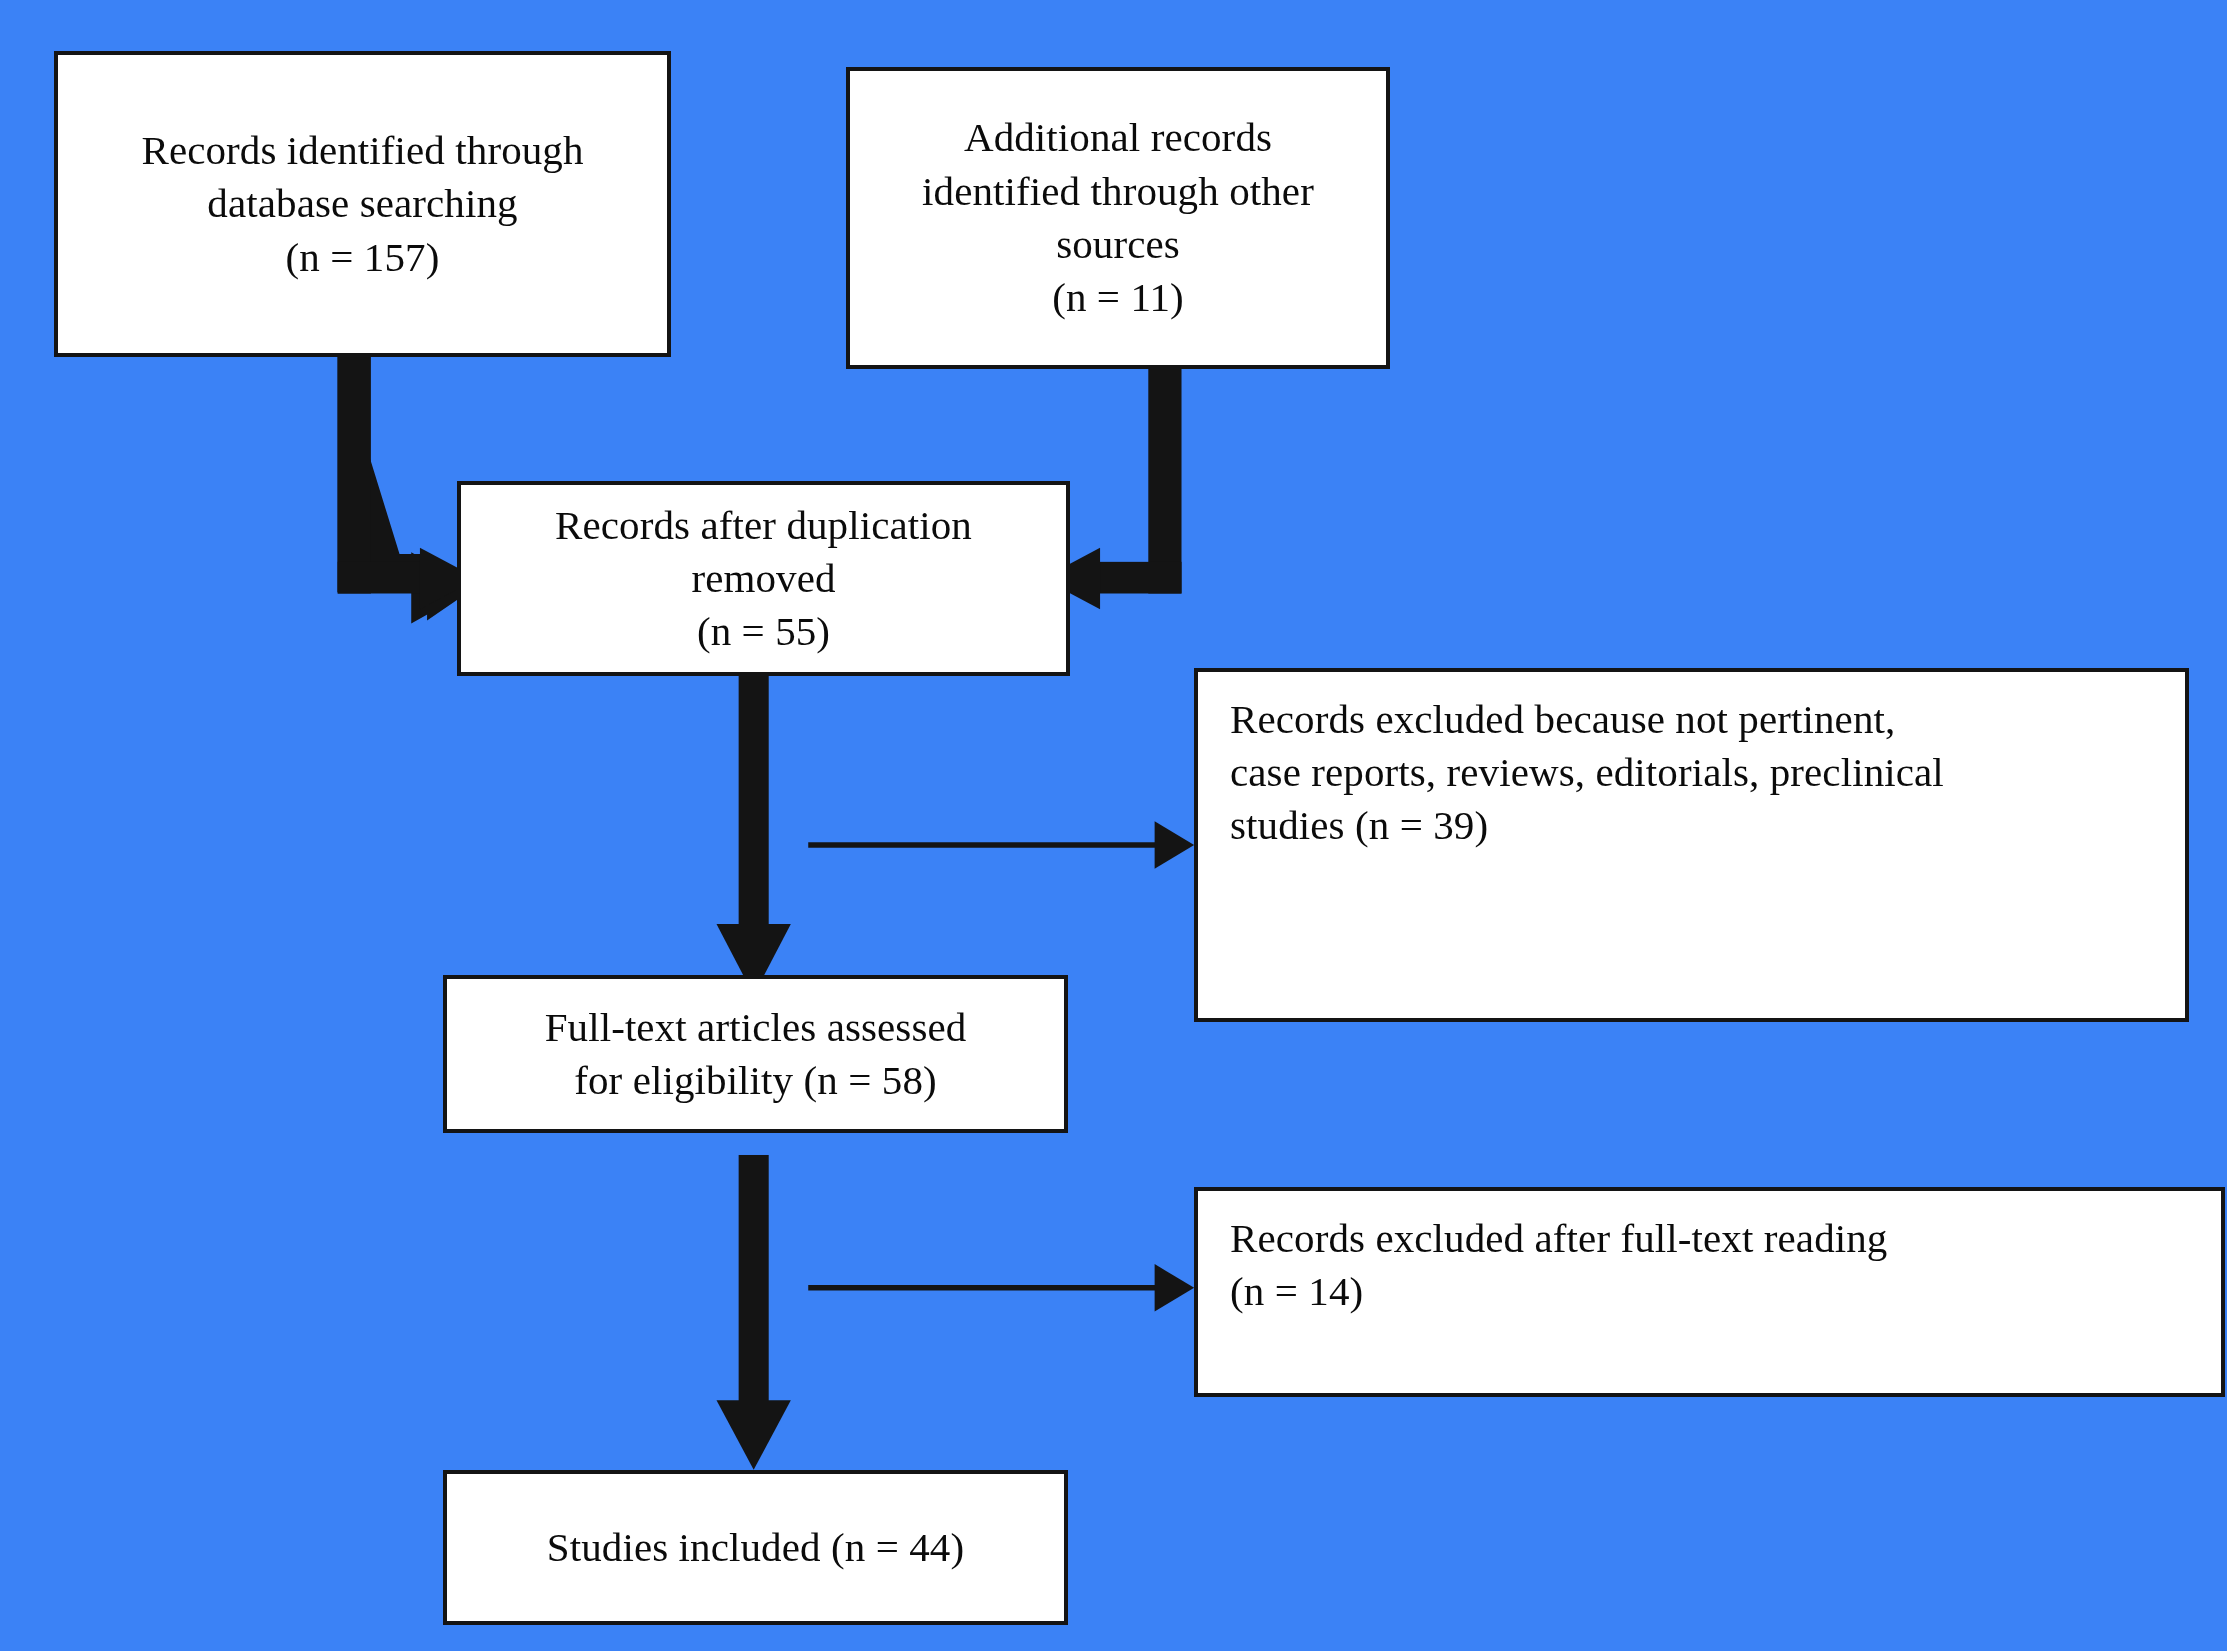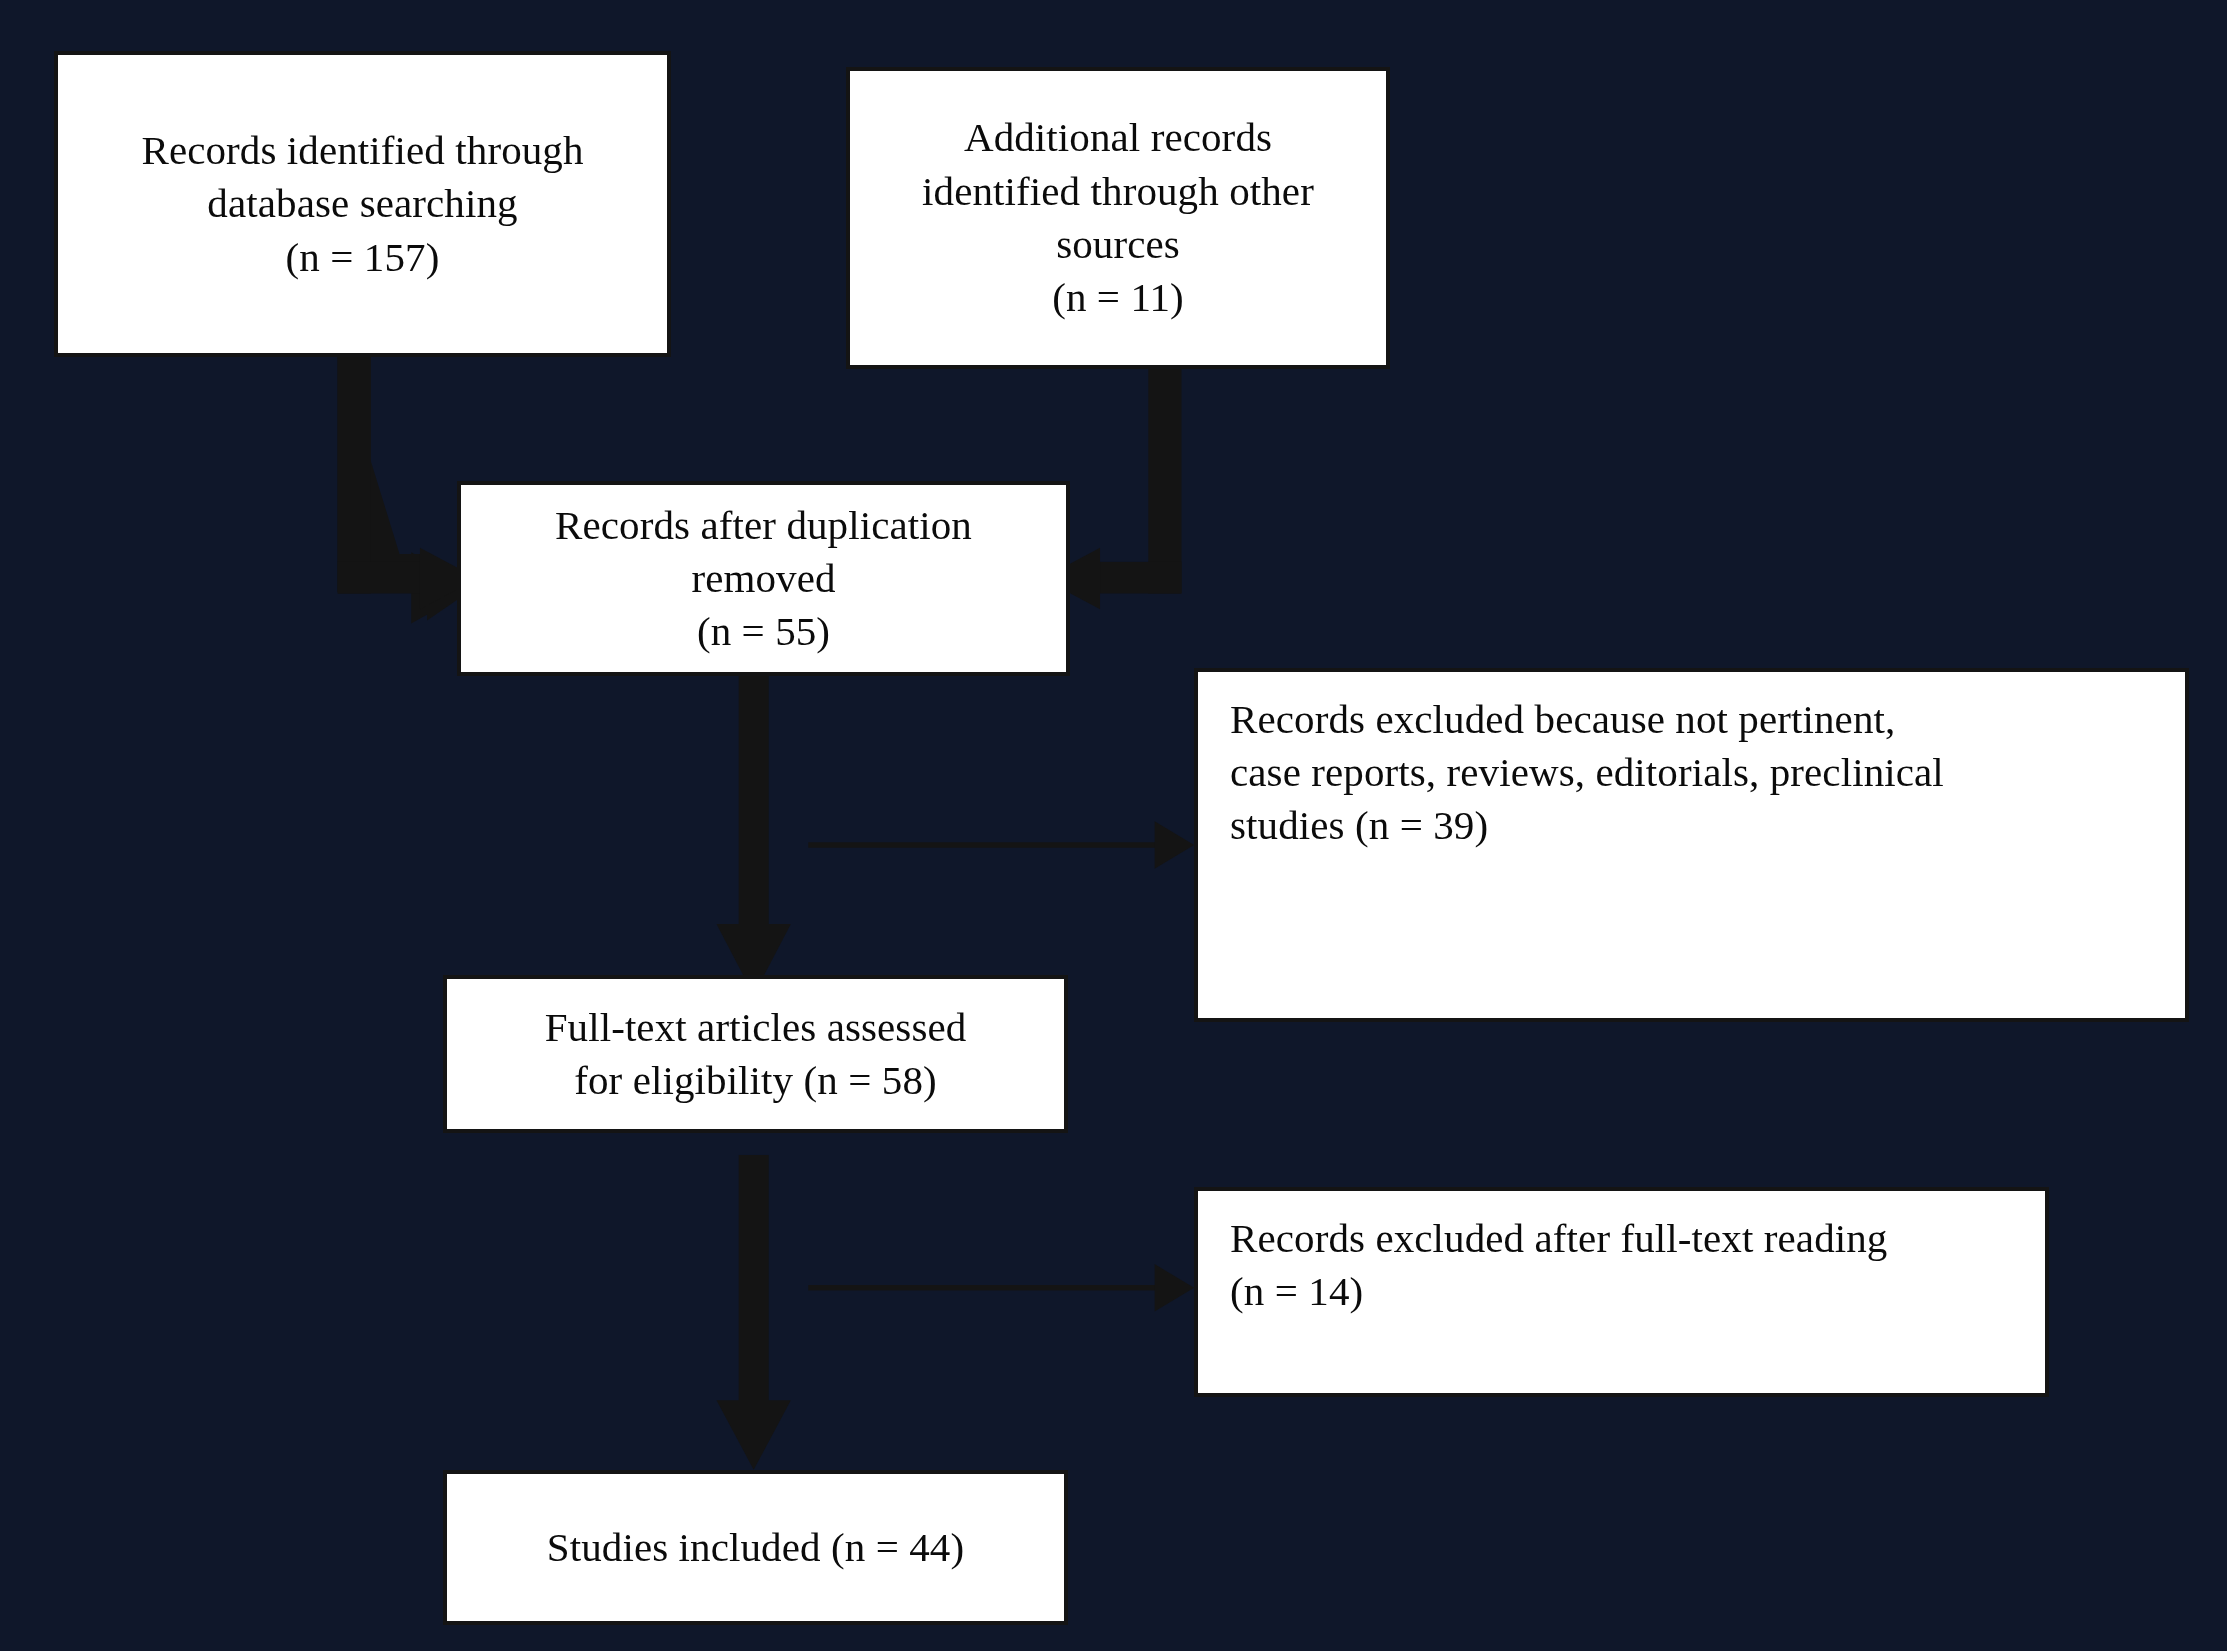--- a/index.html
+++ b/index.html
@@ -8,21 +8,21 @@
     padding: 0;
     background: #ffffff;
   }
   body {
     font-family: "Liberation Serif", "DejaVu Serif", serif;
   }
   #canvas {
     position: relative;
     width: 2227px;
     height: 1652px;
-    background: #0f172a;
+    background: #3b82f6;
     overflow: hidden;
   }
   #arrow-layer {
     position: absolute;
     left: 0;
     top: 0;
     width: 2227px;
     height: 1652px;
     pointer-events: none;
   }
@@ -132,21 +132,21 @@
     <div class="node-text pad-left">Records excluded because not pertinent,
 case reports, reviews, editorials, preclinical
 studies (n = 39)</div>
   </div>
 
   <div class="node-box align-center" style="left:443px; top:975px; width:625px; height:158px;">
     <div class="node-text pad-center">Full-text articles assessed
 for eligibility (n = 58)</div>
   </div>
 
-  <div class="node-box align-left align-top" style="left:1194px; top:1187px; width:855px; height:210px;">
+  <div class="node-box align-left align-top" style="left:1194px; top:1187px; width:1031px; height:210px;">
     <div class="node-text pad-left">Records excluded after full-text reading
 (n = 14)</div>
   </div>
 
   <div class="node-box align-center" style="left:443px; top:1470px; width:625px; height:155px;">
     <div class="node-text pad-center">Studies included (n = 44)</div>
   </div>
 
 </div>
 

